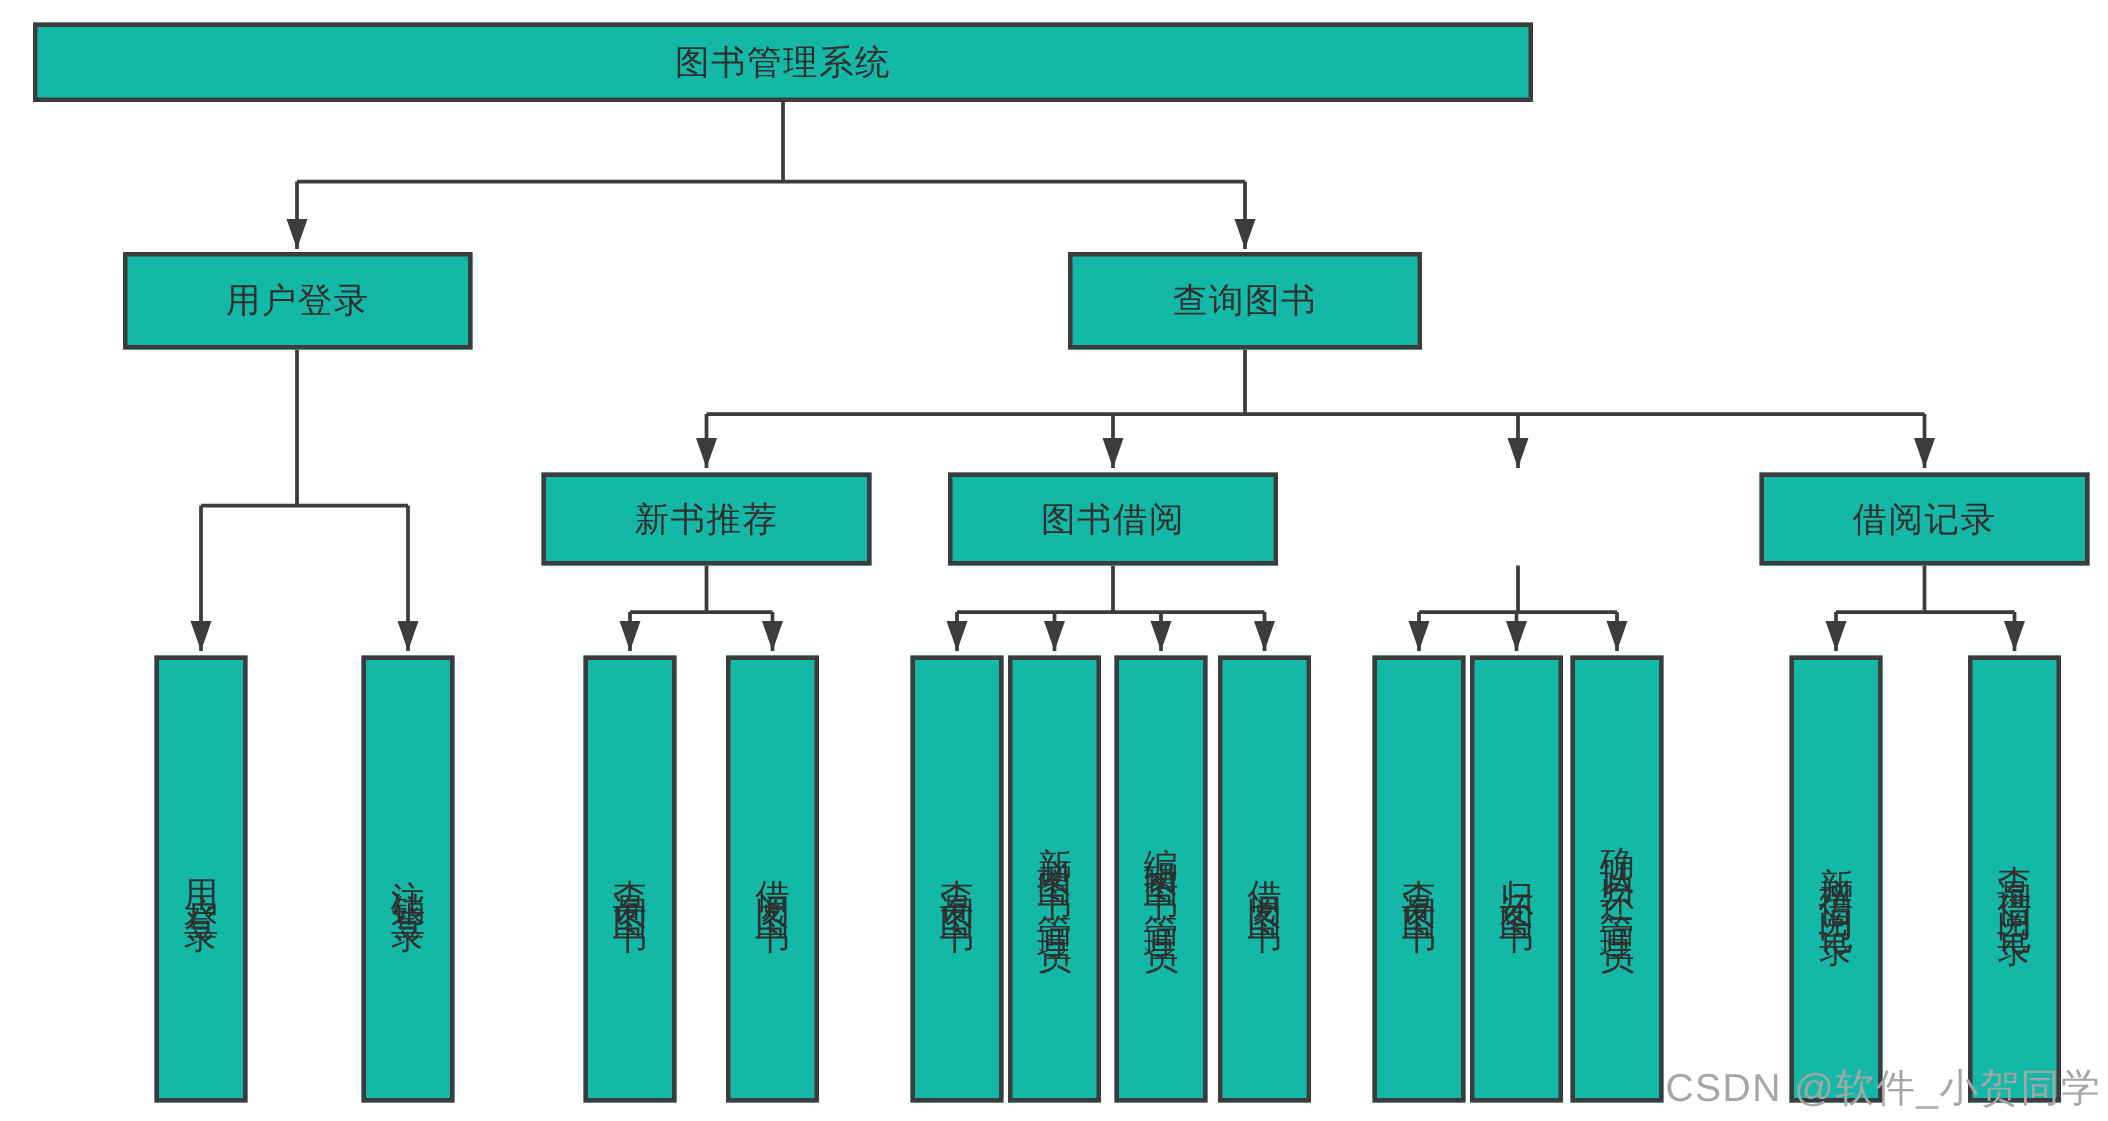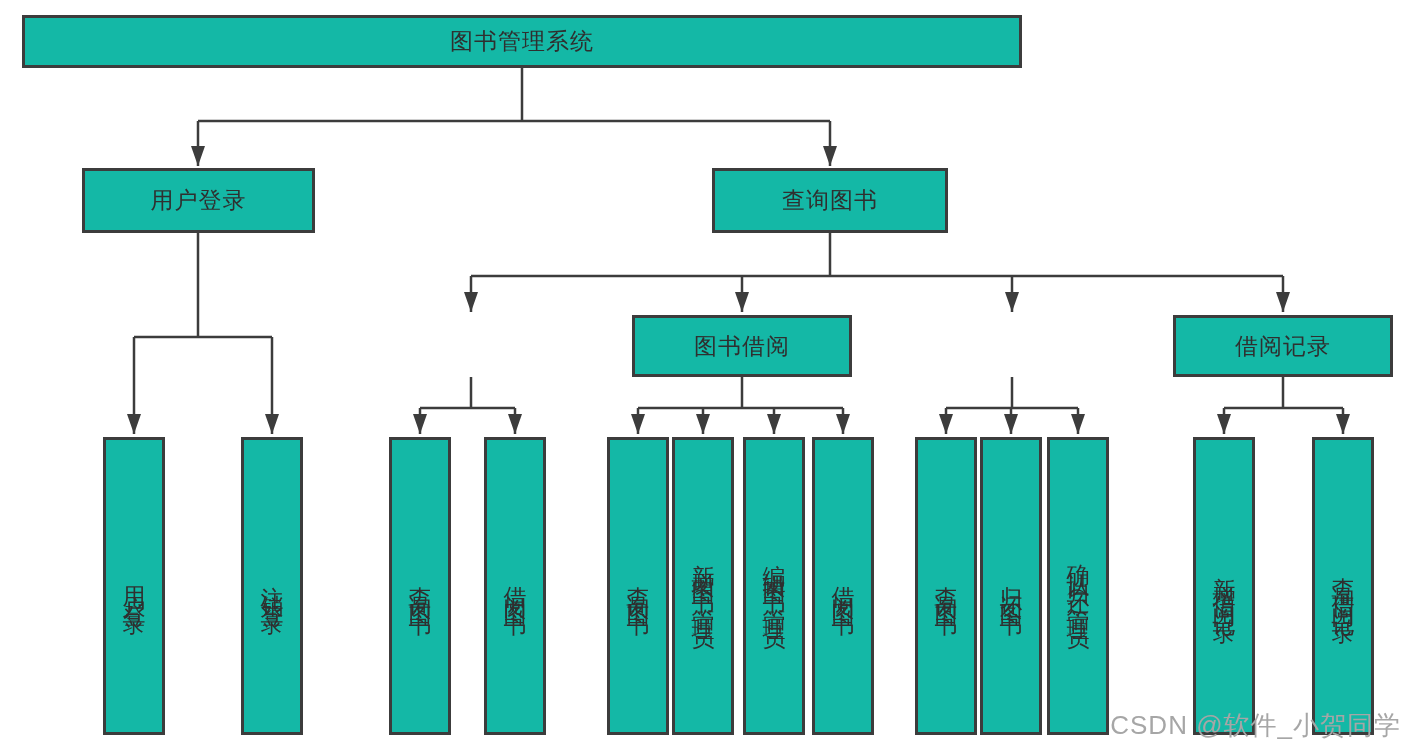--- a/index.html
+++ b/index.html
@@ -99,20 +99,21 @@
       <line x1="1224" y1="408" x2="1224" y2="434" marker-end="url(#arw)"></line>
       <line x1="1343" y1="408" x2="1343" y2="434" marker-end="url(#arw)"></line>
     </g>
   </svg>
 
   <div class="box" style="left:22px; top:15px; width:1000px; height:53px;">图书管理系统</div>
 
   <div class="box" style="left:82px; top:168px; width:233px; height:65px;">用户登录</div>
   <div class="box" style="left:712px; top:168px; width:236px; height:65px;">查询图书</div>
 
+  <div class="box" style="left:361px; top:315px; width:220px; height:62px;">新书推荐</div>
   <div class="box" style="left:632px; top:315px; width:220px; height:62px;">图书借阅</div>
   <div class="box" style="left:1173px; top:315px; width:220px; height:62px;">借阅记录</div>
 
   <div class="box vbox" style="left:103px; top:437px; width:62px; height:298px;">
     <span>用户登录</span>
     </div>
   <div class="box vbox" style="left:241px; top:437px; width:62px; height:298px;">
     <span>注销登录</span>
     </div>
 

